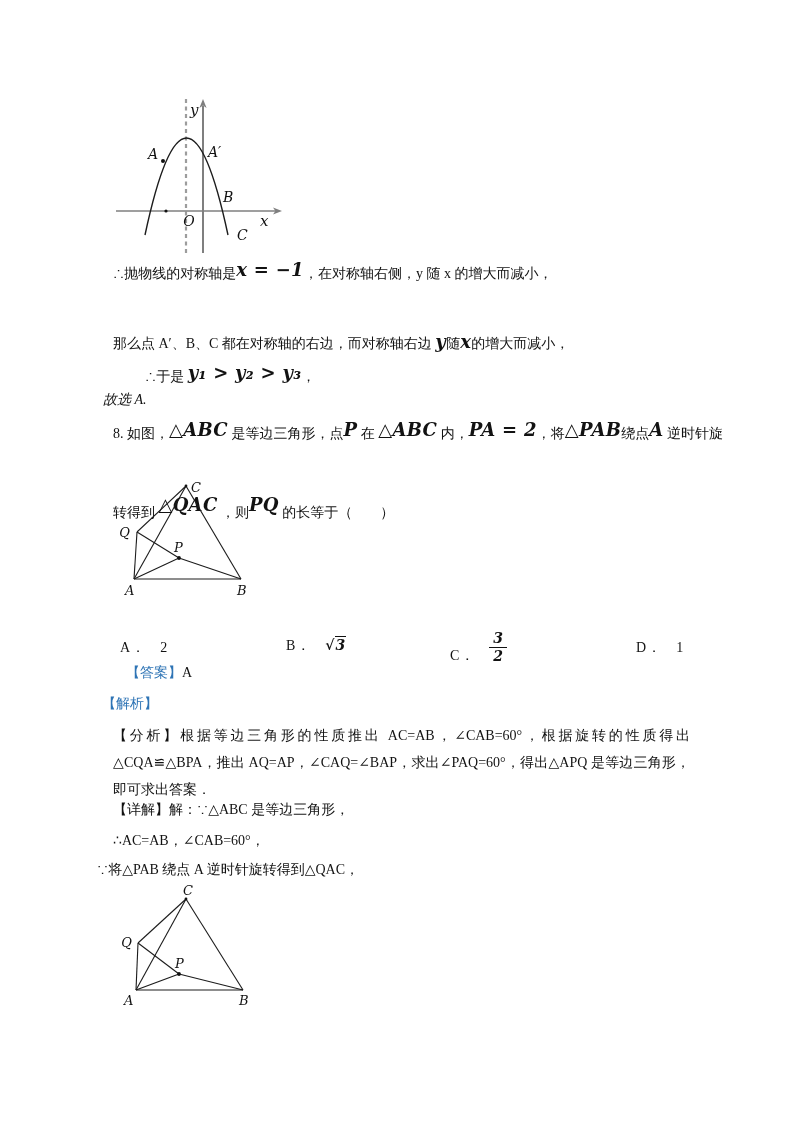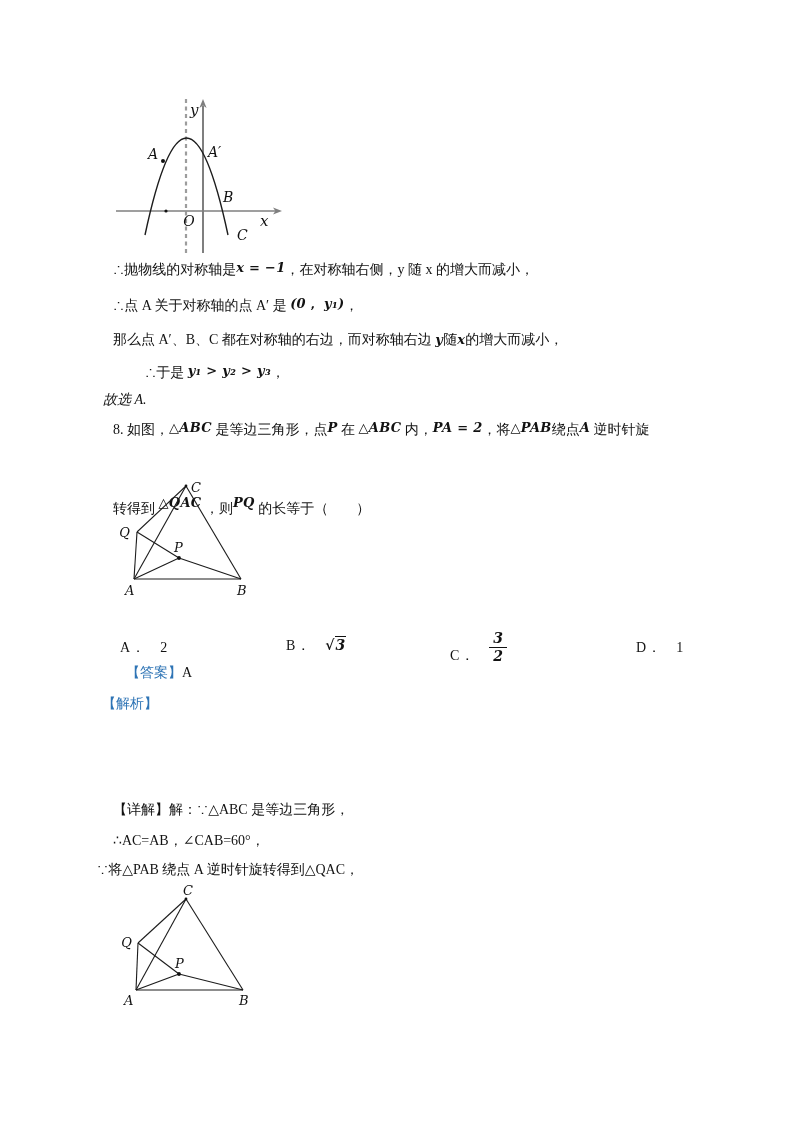--- a/index.html
+++ b/index.html
@@ -10,21 +10,21 @@
     margin:0 auto;
     font-family:"Liberation Serif","DejaVu Serif",serif;
     font-size:14px;
     color:#121212;
     overflow:hidden;
   }
   .abs{position:absolute;white-space:nowrap;}
   .m{
     font-family:"DejaVu Serif","Liberation Serif",serif;
     font-style:italic;font-weight:bold;
-    font-size:13px;
+    font-size:18px;
     letter-spacing:0.3px;
   }
   .m-up{position:relative;top:-2px;}
   .m-hi{position:relative;top:-6px;}
   .para{
     white-space:normal;
     line-height:27px;
     text-align:justify;
   }
   .opt-label{letter-spacing:1px;margin-right:14px;}
@@ -76,23 +76,20 @@
       <text x="108" y="62" font-size="14">A′</text>
       <text x="123" y="107" font-size="14">B</text>
       <text x="137" y="145" font-size="14">C</text>
     </svg>
   </div>
 
   <div class="abs" style="left:113px;top:261px;">
     <span>∴抛物线的对称轴是</span><span class="m m-up">x = −1</span><span>，在对称轴右侧，y 随 x 的增大而减小，</span>
   </div>
 
-  <div class="abs" style="left:113px;top:297px;">
-    <span>∴点 A 关于对称轴的点 A′ 是</span> <span class="m m-up">(0， y₁)</span><span>，</span>
-  </div>
 
   <div class="abs" style="left:113px;top:331px;">
     <span>那么点 A′、B、C 都在对称轴的右边，而对称轴右边</span> <span class="m">y</span><span>随</span><span class="m">x</span><span>的增大而减小，</span>
   </div>
 
   <div class="abs" style="left:113px;top:364px;margin-left:32px;">
     <span>∴于是</span> <span class="m m-up">y₁ &gt; y₂ &gt; y₃</span><span>，</span>
   </div>
 
   <div class="abs" style="left:103px;top:391px;font-style:italic;">
@@ -143,20 +140,21 @@
   </div>
 
   <div class="abs" style="left:126px;top:664px;">
     <span class="blue">【答案】</span><span>A</span>
   </div>
 
   <div class="abs" style="left:102px;top:695px;">
     <span class="blue">【解析】</span>
   </div>
 
+  <div class="abs para" style="left:113px;top:722px;width:577px;">【分析】根据等边三角形的性质推出 AC=AB，∠CAB=60°，根据旋转的性质得出△CQA≌△BPA，推出 AQ=AP，∠CAQ=∠BAP，求出∠PAQ=60°，得出△APQ 是等边三角形，即可求出答案．</div>
 
   <div class="abs" style="left:113px;top:801px;text-align:right;">【详解】解：∵△ABC 是等边三角形，</div>
   <div class="abs" style="left:113px;top:832px;">∴AC=AB，∠CAB=60°，</div>
   <div class="abs" style="left:97px;top:861px;">∵将△PAB 绕点 A 逆时针旋转得到△QAC，</div>
 
   <div class="abs" style="left:98px;top:883px;">
     <svg width="158" height="126" viewBox="0 0 158 126">
       <g stroke="#1c1c1c" stroke-width="1.1">
         <line x1="38" y1="107" x2="145" y2="107"></line>
         <line x1="145" y1="107" x2="88" y2="16"></line>

